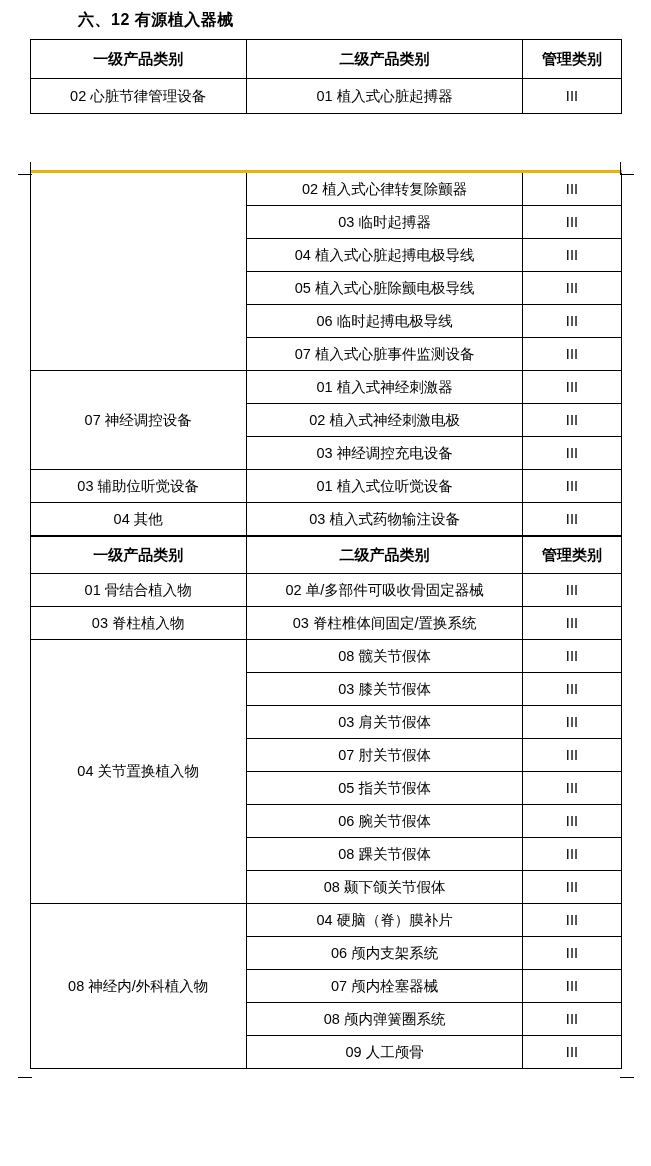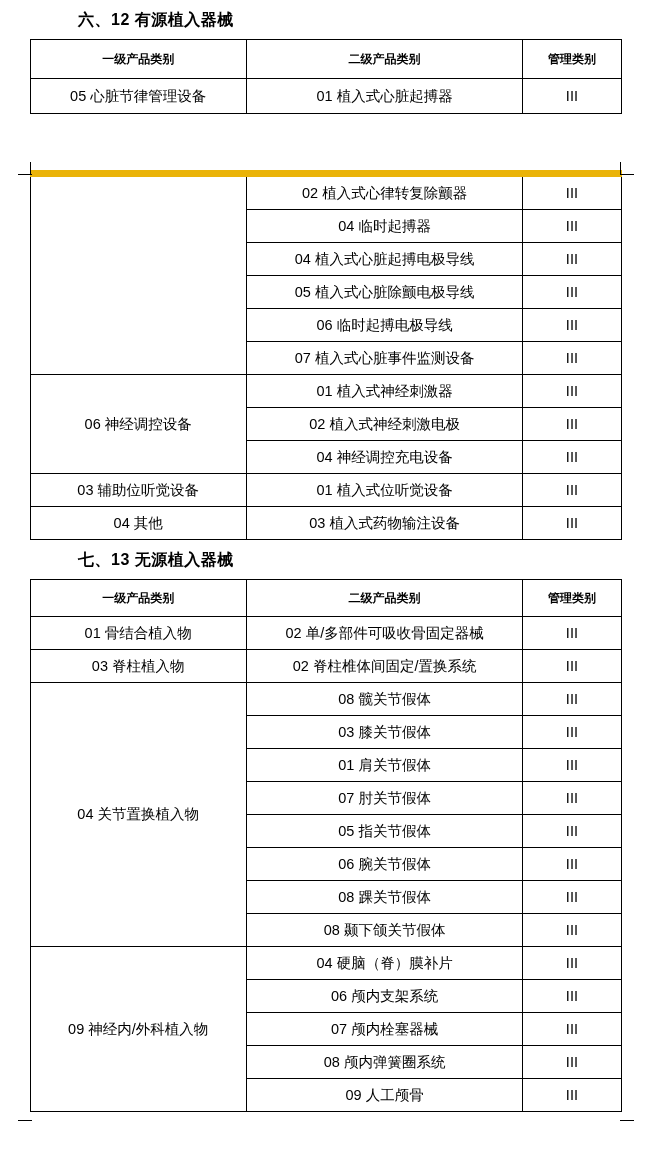--- a/index.html
+++ b/index.html
@@ -35,40 +35,40 @@
   table.doc-table th {
     border: 1px solid #000000;
     font-size: 14.5px;
     font-weight: normal;
     text-align: center;
     vertical-align: middle;
     padding: 5px 2px;
     line-height: 1.25;
   }
   table.doc-table thead th {
-    font-size: 12px;
+    font-size: 15px;
     font-weight: bold;
     padding: 7px 2px;
   }
   .col-a { width: 216px; }
   .col-b { width: 276px; }
   .col-c { width: 98px; }
 
   
   .tbl-12a { width: 592px; }
   .tbl-12a td, .tbl-12a th { height: 24px; }
 
   
   .continuation-wrap {
     margin-top: 30px;
     position: relative;
   }
   .tbl-12b { width: 592px; }
   .tbl-12b td { height: 22px; }
-  .tbl-12b tr:first-child td { border-top: 7px solid #eab308; }
+  .tbl-12b tr:first-child td { border-top: 3px solid #eab308; }
 
   
   .tick {
     position: absolute;
     background: #000;
   }
   .tick-v { width: 1px; height: 12px; }
   .tick-h { height: 1px; width: 14px; }
 
   .tbl-13 { width: 592px; }
@@ -96,21 +96,21 @@
     </colgroup>
     <thead>
       <tr>
         <th>一级产品类别</th>
         <th>二级产品类别</th>
         <th>管理类别</th>
       </tr>
     </thead>
     <tbody>
       <tr>
-        <td>05 心脏节律管理设备</td>
+        <td>02 心脏节律管理设备</td>
         <td>01 植入式心脏起搏器</td>
         <td>III</td>
       </tr>
     </tbody>
   </table>
 
   <div class="spacer-12"></div>
 
   <div class="continuation-wrap">
     <div class="tick tick-v" style="left:30px; top:-8px;"></div>
@@ -124,69 +124,68 @@
           <col class="col-b">
           <col class="col-c">
       </colgroup>
       <tbody>
         <tr>
           <td rowspan="6"></td>
           <td>02 植入式心律转复除颤器</td>
           <td>III</td>
         </tr>
         <tr>
-          <td>04 临时起搏器</td>
+          <td>03 临时起搏器</td>
           <td>III</td>
         </tr>
         <tr>
           <td>04 植入式心脏起搏电极导线</td>
           <td>III</td>
         </tr>
         <tr>
           <td>05 植入式心脏除颤电极导线</td>
           <td>III</td>
         </tr>
         <tr>
           <td>06 临时起搏电极导线</td>
           <td>III</td>
         </tr>
         <tr>
           <td>07 植入式心脏事件监测设备</td>
           <td>III</td>
         </tr>
 
         <tr>
-          <td rowspan="3" class="cell-left-group">06 神经调控设备</td>
+          <td rowspan="3" class="cell-left-group">07 神经调控设备</td>
           <td>01 植入式神经刺激器</td>
           <td>III</td>
         </tr>
         <tr>
           <td>02 植入式神经刺激电极</td>
           <td>III</td>
         </tr>
         <tr>
-          <td>04 神经调控充电设备</td>
+          <td>03 神经调控充电设备</td>
           <td>III</td>
         </tr>
 
         <tr>
           <td>03 辅助位听觉设备</td>
           <td>01 植入式位听觉设备</td>
           <td>III</td>
         </tr>
         <tr>
           <td>04 其他</td>
           <td>03 植入式药物输注设备</td>
           <td>III</td>
         </tr>
       </tbody>
     </table>
   </div>
 
-  <h2 class="section-heading">七、13 无源植入器械</h2>
 
   <table class="doc-table tbl-13">
     <colgroup>
       <col class="col-a">
         <col class="col-b">
         <col class="col-c">
     </colgroup>
     <thead>
       <tr>
         <th>一级产品类别</th>
@@ -195,35 +194,35 @@
       </tr>
     </thead>
     <tbody>
       <tr>
         <td>01 骨结合植入物</td>
         <td>02 单/多部件可吸收骨固定器械</td>
         <td>III</td>
       </tr>
       <tr>
         <td>03 脊柱植入物</td>
-        <td>02 脊柱椎体间固定/置换系统</td>
+        <td>03 脊柱椎体间固定/置换系统</td>
         <td>III</td>
       </tr>
 
       <tr>
         <td rowspan="8" class="cell-left-group">04 关节置换植入物</td>
         <td>08 髋关节假体</td>
         <td>III</td>
       </tr>
       <tr>
         <td>03 膝关节假体</td>
         <td>III</td>
       </tr>
       <tr>
-        <td>01 肩关节假体</td>
+        <td>03 肩关节假体</td>
         <td>III</td>
       </tr>
       <tr>
         <td>07 肘关节假体</td>
         <td>III</td>
       </tr>
       <tr>
         <td>05 指关节假体</td>
         <td>III</td>
       </tr>
@@ -234,21 +233,21 @@
       <tr>
         <td>08 踝关节假体</td>
         <td>III</td>
       </tr>
       <tr>
         <td>08 颞下颌关节假体</td>
         <td>III</td>
       </tr>
 
       <tr>
-        <td rowspan="5" class="cell-left-group">09 神经内/外科植入物</td>
+        <td rowspan="5" class="cell-left-group">08 神经内/外科植入物</td>
         <td>04 硬脑（脊）膜补片</td>
         <td>III</td>
       </tr>
       <tr>
         <td>06 颅内支架系统</td>
         <td>III</td>
       </tr>
       <tr>
         <td>07 颅内栓塞器械</td>
         <td>III</td>

